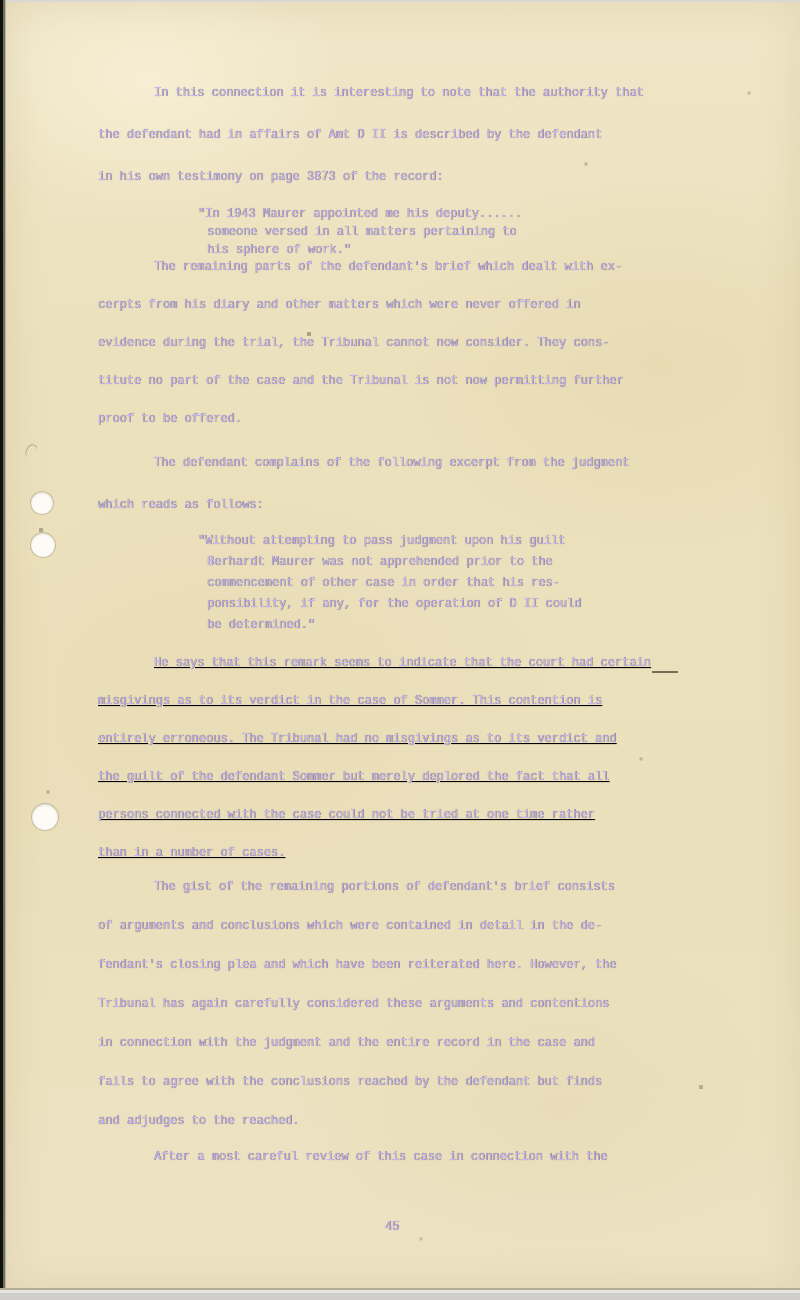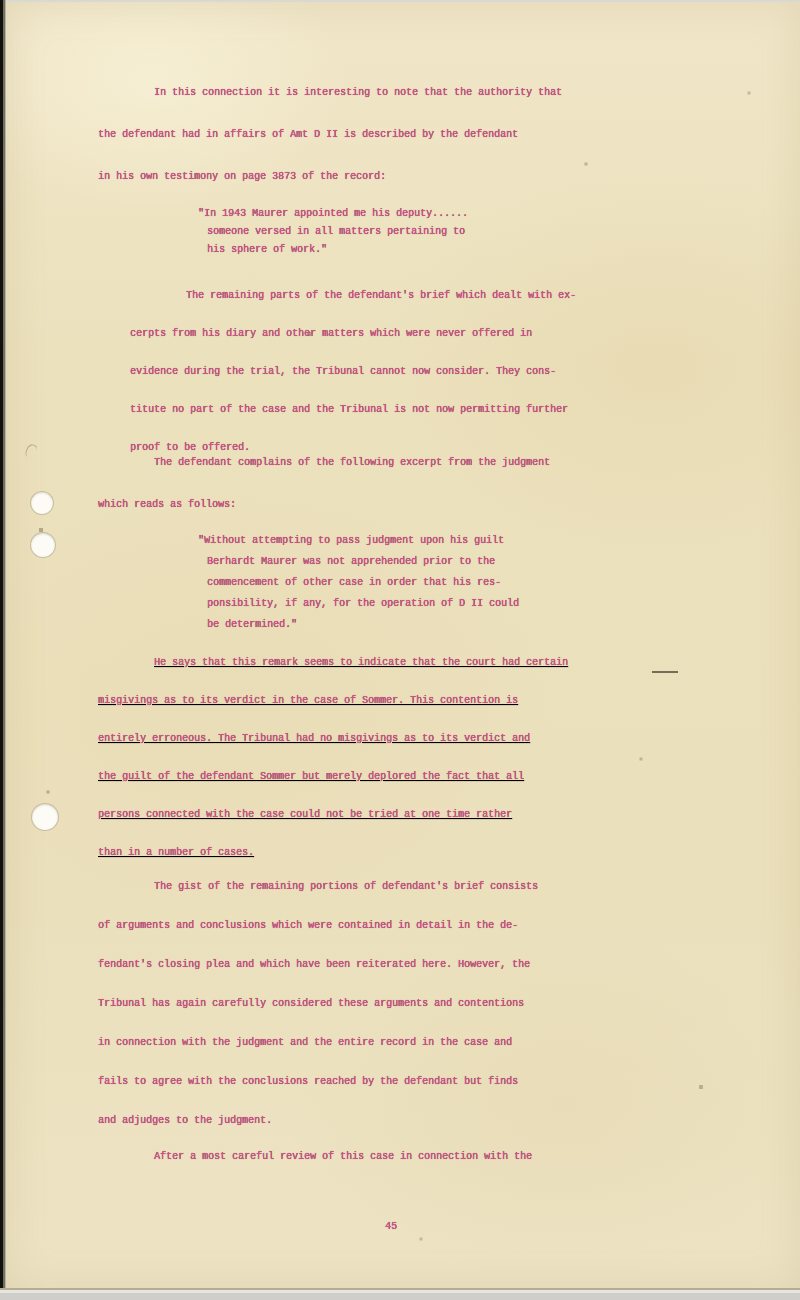--- a/index.html
+++ b/index.html
@@ -51,34 +51,34 @@
               748px  92px 0 .5px  rgba(95,85,60,.30),
               640px 758px 0 .5px  rgba(95,85,60,.32),
               700px 1086px 0 1px  rgba(95,85,60,.35),
               420px 1238px 0 .5px rgba(100,95,70,.30),
               40px  529px 0 1px   rgba(110,100,80,.45),
               47px  791px 0 .5px  rgba(110,100,80,.45); }
 
   
   .text-layer { position:absolute; left:0; top:0; width:800px; height:1300px; }
   .para { position:absolute; left:98px; }
-  .line { font-size:10px; line-height:14px; white-space:pre;
-          color:#ec4899;
+  .line { font-size:12px; line-height:14px; white-space:pre;
+          color:#c4b5fd;
           text-shadow: 0 0 .7px rgba(66,55,40,.85), .4px .3px .5px rgba(66,55,40,.45); }
   .para .line { margin-bottom:var(--gap,24px); }
   .para .line:last-child { margin-bottom:0; }
   .indent { padding-left:56px; }
 
   .quote { left:198px; }
   .quote .line { padding-left:9px; }
   .quote .line:first-child { padding-left:0; }
 
   .p1 { top:86px;  --gap:28px; }
   .q1 { top:207px; --gap:4px;  }
-  .p2 { top:289px;margin-left:32px; --gap:24px; }
+  .p2 { top:260px; --gap:24px; }
   .p3 { top:456px; --gap:28px; }
   .q2 { top:534px; --gap:7px;  }
   .p4 { top:656px;text-decoration:underline; --gap:24px; }
   .p5 { top:880px; --gap:25px; }
   .p6 { top:1150px; }
 
   .page-number { position:absolute; left:385px; top:1220px; }
 
   .underline-mark { position:absolute; left:652px; top:671px; width:26px; height:1.5px;
                     background:rgba(68,58,42,0.7); }
@@ -143,21 +143,21 @@
       <div class="line">than in a number of cases.</div>
     </div>
 
     <div class="para p5">
       <div class="line indent">The gist of the remaining portions of defendant's brief consists</div>
       <div class="line">of arguments and conclusions which were contained in detail in the de-</div>
       <div class="line">fendant's closing plea and which have been reiterated here. However, the</div>
       <div class="line">Tribunal has again carefully considered these arguments and contentions</div>
       <div class="line">in connection with the judgment and the entire record in the case and</div>
       <div class="line">fails to agree with the conclusions reached by the defendant but finds</div>
-      <div class="line">and adjudges to the judgment.</div>
+      <div class="line">and adjudges to the reached.</div>
     </div>
 
     <div class="para p6">
       <div class="line indent">After a most careful review of this case in connection with the</div>
     </div>
 
     <div class="underline-mark"></div>
 
     <div class="line page-number">45</div>
 

